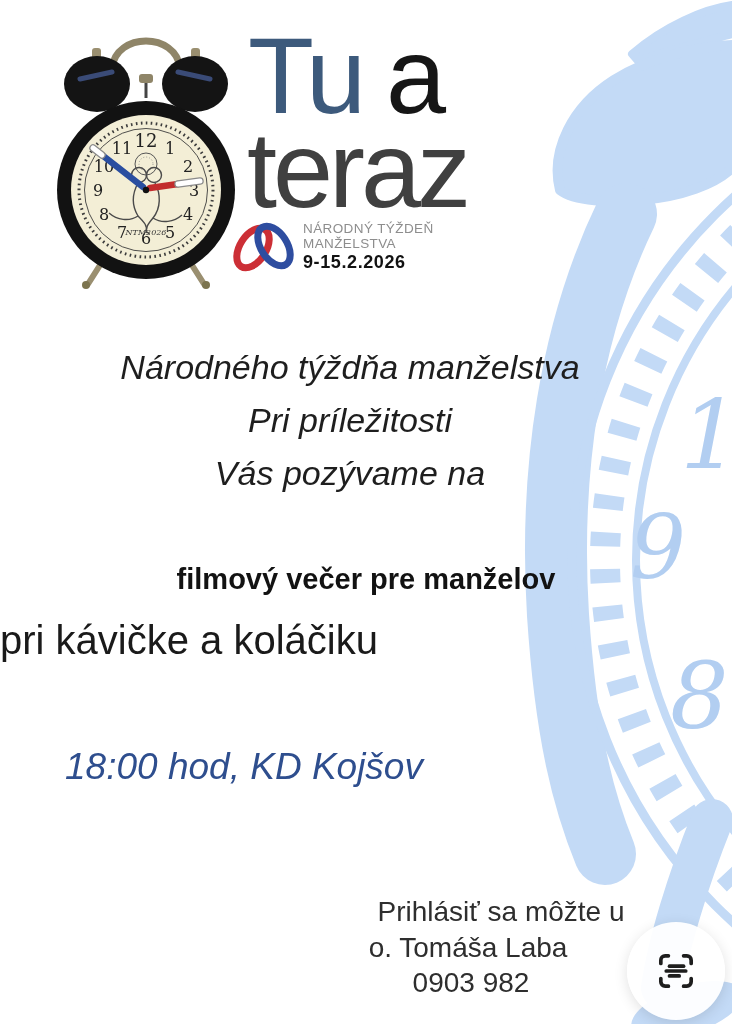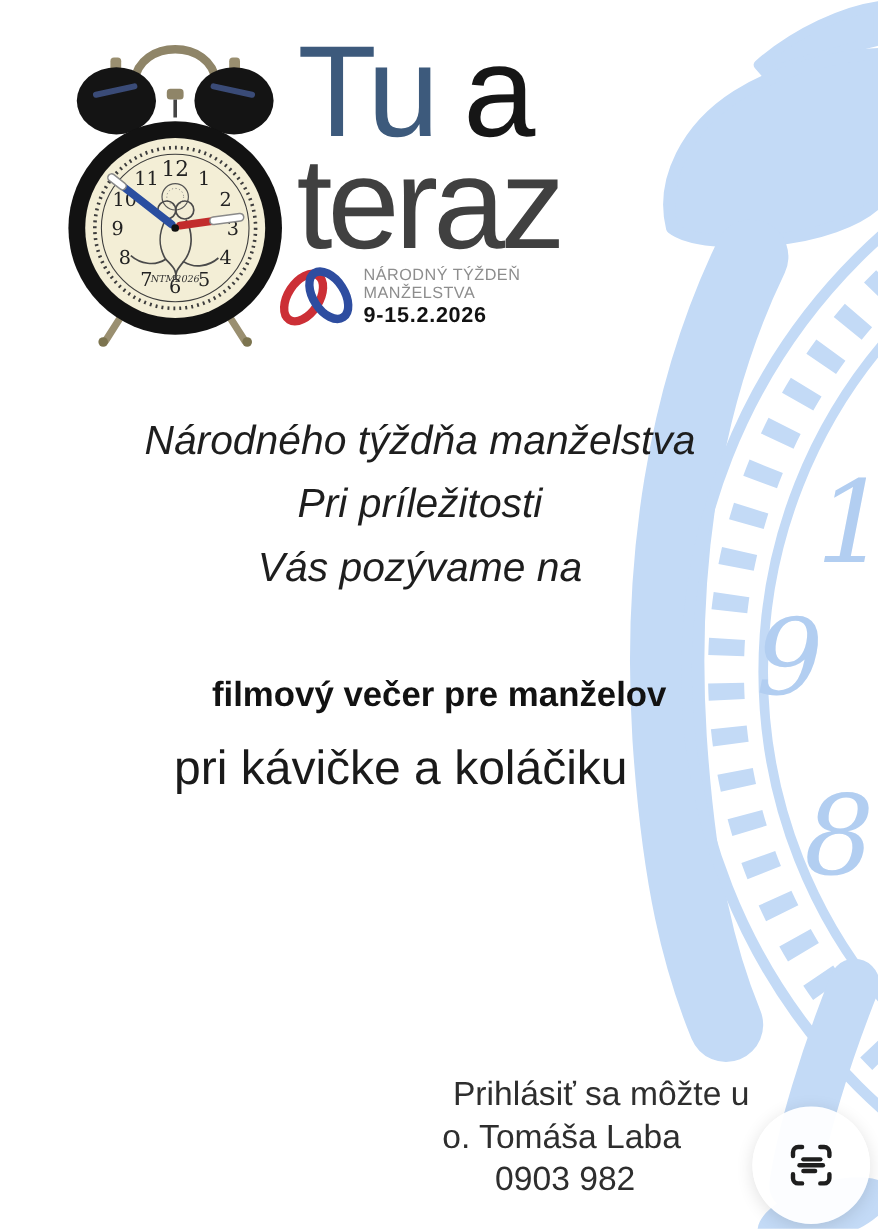--- a/index.html
+++ b/index.html
@@ -40,21 +40,21 @@
     text-align:center;font-style:italic;
     font-size:34px;line-height:53px;color:#1e1e1e;
   }
   .event-title{
     position:absolute;left:0;top:551px;width:732px;
     text-align:center;font-weight:bold;
     font-size:29px;line-height:56px;color:#121212;white-space:nowrap;
   }
   .event-subtitle{
     position:absolute;left:0;top:613px;width:668px;
-    text-align:center;font-size:40px;line-height:54px;color:#1a1a1a;
+    font-size:40px;line-height:54px;color:#1a1a1a;
   }
   .schedule{
     position:absolute;left:28px;top:739px;width:432px;
     text-align:center;font-style:italic;
     font-size:37px;line-height:55px;color:#2e4e8e;white-space:nowrap;
   }
   .contact{
     position:absolute;right:21px;top:894px;width:420px;
     text-align:center;font-size:28px;line-height:35.5px;color:#2e2e2e;
   }
@@ -189,20 +189,21 @@
   <div class="intro">
     <div>Národného týždňa manželstva</div>
     <div>Pri príležitosti</div>
     <div>Vás pozývame na</div>
   </div>
 
   <div class="event-title">filmový večer pre manželov</div>
   <div class="event-subtitle">pri kávičke a koláčiku</div>
 
   <div class="schedule">
+    <div>18:00 hod, KD Kojšov</div>
   </div>
 
   <div class="contact">
     <div>Prihlásiť sa môžte u</div>
     <div class="pad1">o. Tomáša Laba</div>
     <div class="pad2">0903 982</div>
   </div>
 
   <button class="scan-button" type="button">
     <svg width="52" height="52" viewBox="0 0 48 48" aria-hidden="true" fill="none" stroke="#1e1e1e" stroke-width="3.4" stroke-linecap="round" stroke-linejoin="round">

